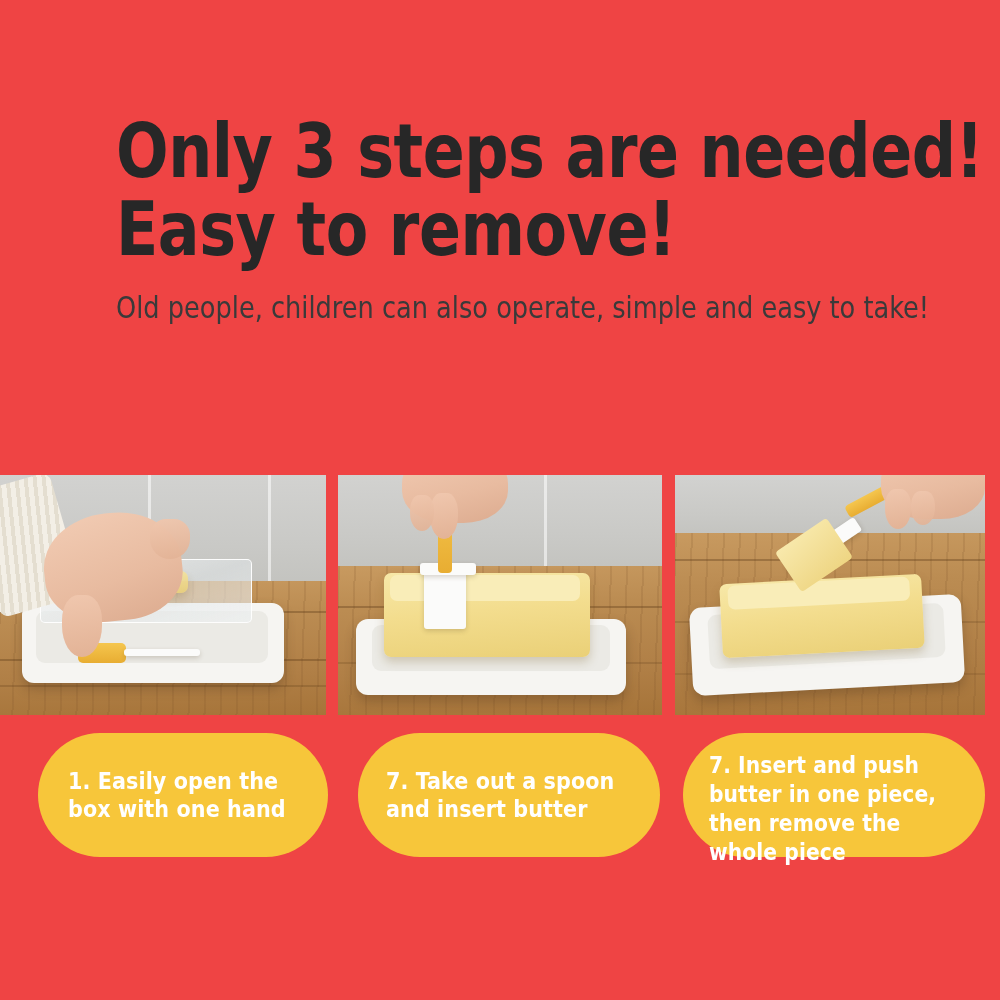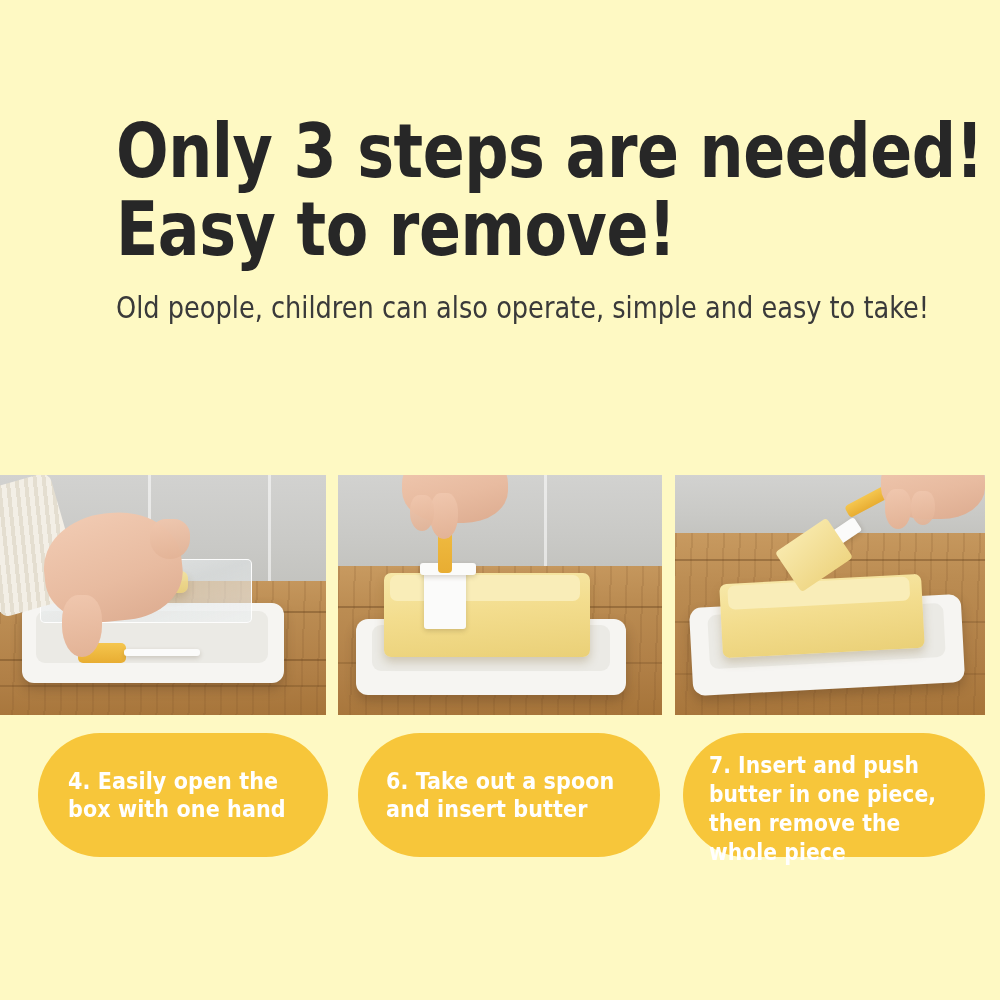--- a/index.html
+++ b/index.html
@@ -11,21 +11,21 @@
     width: 1000px;
     height: 1000px;
     background: #ffffff;
     font-family: "Liberation Sans", sans-serif;
     overflow: hidden;
   }
   .page {
     position: relative;
     width: 1000px;
     height: 1000px;
-    background: #fef9c3;
+    background: #ef4444;
   }
 
   
   .headline {
     position: absolute;
     left: 116px;
     top: 112px;
     width: 860px;
   }
   .headline-line {
@@ -292,23 +292,23 @@
         <div class="hand" style="left:206px; top:-30px; width:104px; height:74px;"></div>
         <div class="finger" style="left:210px; top:14px; width:26px; height:40px;"></div>
         <div class="finger" style="left:236px; top:16px; width:24px; height:34px; opacity:.92;"></div>
       </div>
     </div>
 
   </div>
 
   <div class="captions">
     <div class="pill" id="pill-1">
-      <span class="pill-text">4. Easily open the box with one hand</span>
+      <span class="pill-text">1. Easily open the box with one hand</span>
     </div>
     <div class="pill" id="pill-2">
-      <span class="pill-text">6. Take out a spoon and insert butter</span>
+      <span class="pill-text">7. Take out a spoon and insert butter</span>
     </div>
     <div class="pill" id="pill-3">
       <span class="pill-text">7. Insert and push butter in one piece, then remove the whole piece</span>
     </div>
   </div>
 
 </div>
 
 </body></html>

